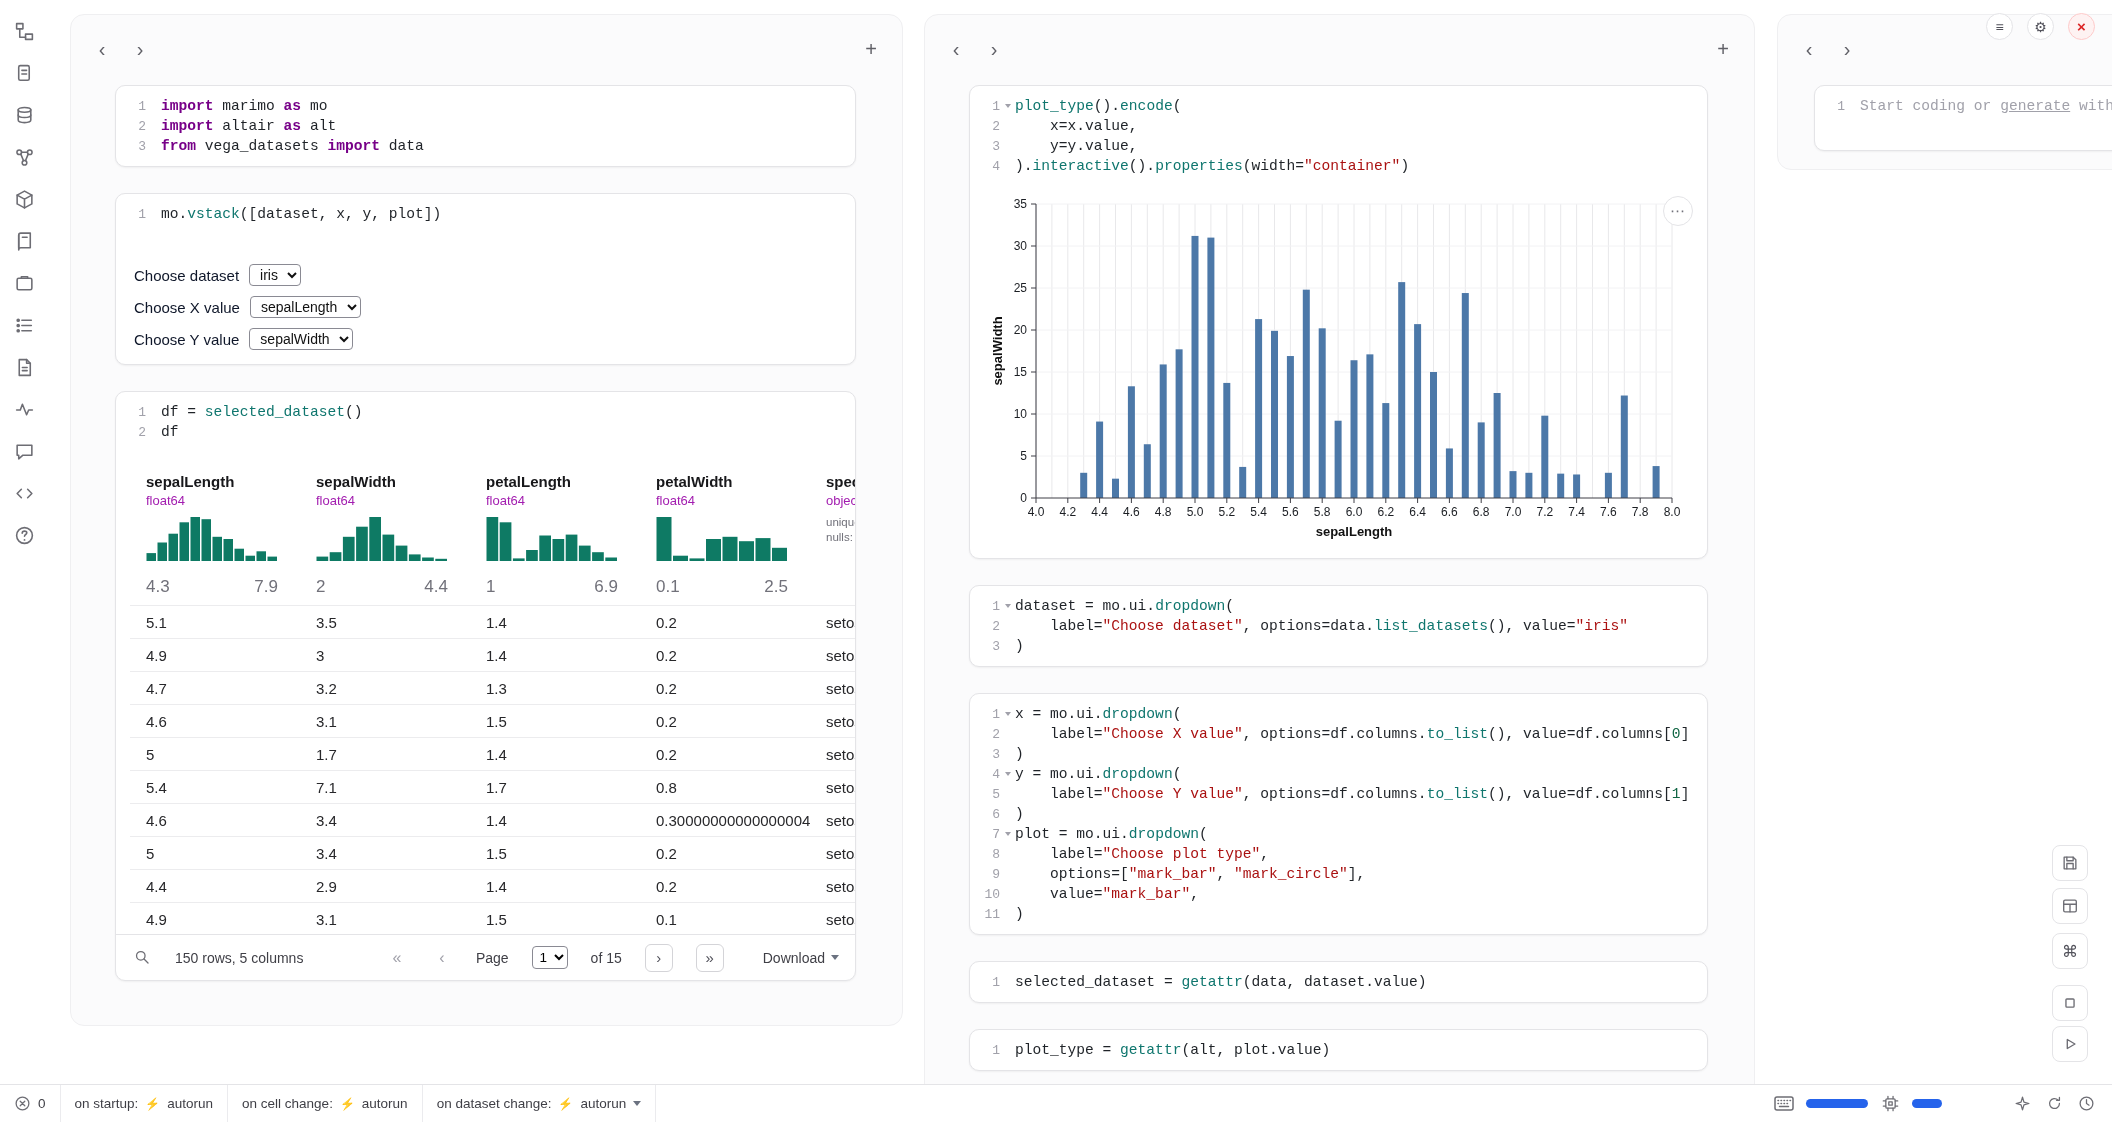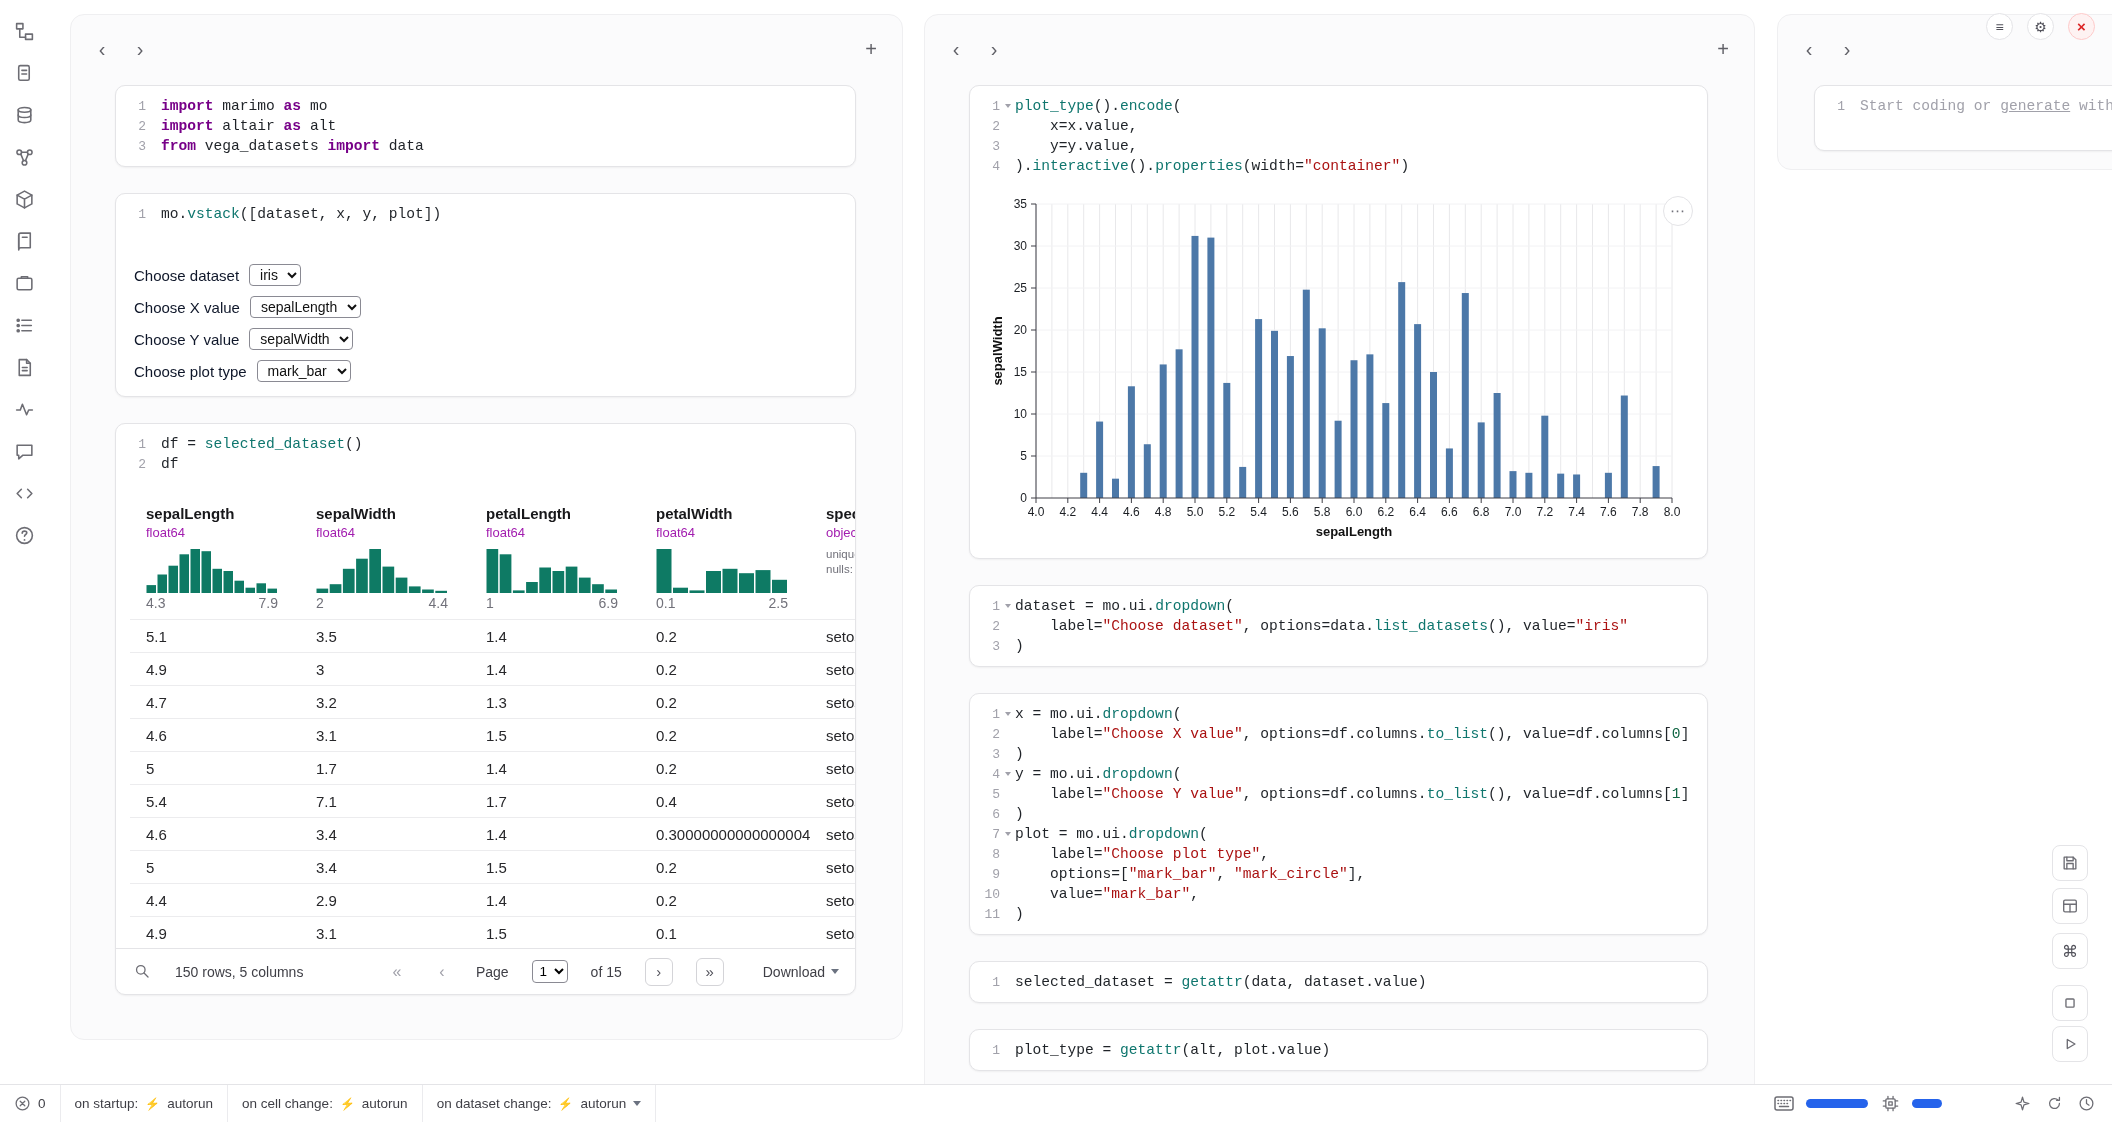--- a/index.html
+++ b/index.html
@@ -33,21 +33,21 @@
   
   .form{margin:26px 0 10px 18px;display:flex;flex-direction:column;gap:2px;}
   .frow{display:flex;align-items:center;gap:10px;height:30px;font-size:15px;color:#0f172a;}
   .frow select{font-size:14px;padding:1px 6px;border:1px solid #8a8a93;border-radius:4px;background:#fff;color:#111;}
   
   .tbl{margin:20px 0 0 14px;overflow:hidden;white-space:nowrap;}
   .thead{display:flex;}
   .th{width:170px;flex:none;padding-left:16px;padding-bottom:8px;}
   .cname{font-size:15px;font-weight:bold;color:#18181b;line-height:20px;}
   .cdtype{font-size:13px;color:#a21caf;line-height:17px;margin-bottom:6px;}
-  .minmax{width:132px;display:flex;justify-content:space-between;font-size:14px;color:#71717a;margin-top:2px;}
+  .minmax{width:132px;display:flex;justify-content:space-between;font-size:17px;color:#71717a;margin-top:16px;}
   .cstats{font-size:11.5px;color:#71717a;line-height:15px;margin-top:4px;}
   .trow{display:flex;height:33px;align-items:center;border-top:1px solid #ececee;font-size:15px;color:#27272a;}
   .td{width:170px;flex:none;padding-left:16px;overflow:hidden;text-overflow:clip;}
   .tfoot{border-top:1px solid #e4e4e7;height:46px;display:flex;align-items:center;padding:0 16px;gap:23px;font-size:14px;color:#3f3f46;margin-top:-1px;}
   .tfoot .spacer{flex:1;}
   .pgbtn{display:flex;align-items:center;justify-content:center;cursor:pointer;font-family:"Liberation Sans",sans-serif;}
   .pgbtn.ghost{border:none;background:none;color:#a1a1aa;font-size:16px;width:22px;height:28px;}
   .pgbtn.boxed{width:28px;height:28px;border:1px solid #d4d4d8;border-radius:6px;background:#fff;color:#52525b;font-size:15px;}
   .pgsel{font-size:13.5px;border:1px solid #8a8a93;border-radius:4px;background:#fff;padding:2px 3px;}
   .download{display:flex;align-items:center;gap:6px;margin-left:16px;cursor:pointer;color:#3f3f46;}
@@ -207,24 +207,20 @@
           <span>Choose dataset</span>
           <select><option>iris</option></select>
         </div>
         <div class="frow">
           <span>Choose X value</span>
           <select><option>sepalLength</option></select>
         </div>
         <div class="frow">
           <span>Choose Y value</span>
           <select><option>sepalWidth</option></select>
-        </div>
-        <div class="frow">
-          <span>Choose plot type</span>
-          <select><option>mark_bar</option></select>
         </div>
       </div>
   </div>
 
   <div class="cell">
     <div class="code">
         <div class="cl">
           <span class="ln">1</span>
           <span class="fold"></span>
           <span class="ct"><span>df = </span><span class="tok-f">selected_dataset</span><span>()</span></span>
@@ -358,21 +354,21 @@
           <div class="td">5</div>
           <div class="td">1.7</div>
           <div class="td">1.4</div>
           <div class="td">0.2</div>
           <div class="td">setosa</div>
         </div>
         <div class="trow">
           <div class="td">5.4</div>
           <div class="td">7.1</div>
           <div class="td">1.7</div>
-          <div class="td">0.4</div>
+          <div class="td">0.8</div>
           <div class="td">setosa</div>
         </div>
         <div class="trow">
           <div class="td">4.6</div>
           <div class="td">3.4</div>
           <div class="td">1.4</div>
           <div class="td">0.30000000000000004</div>
           <div class="td">setosa</div>
         </div>
         <div class="trow">

